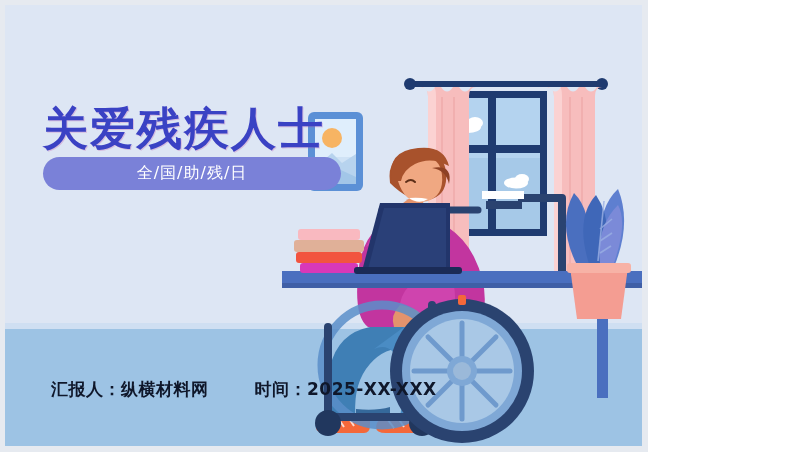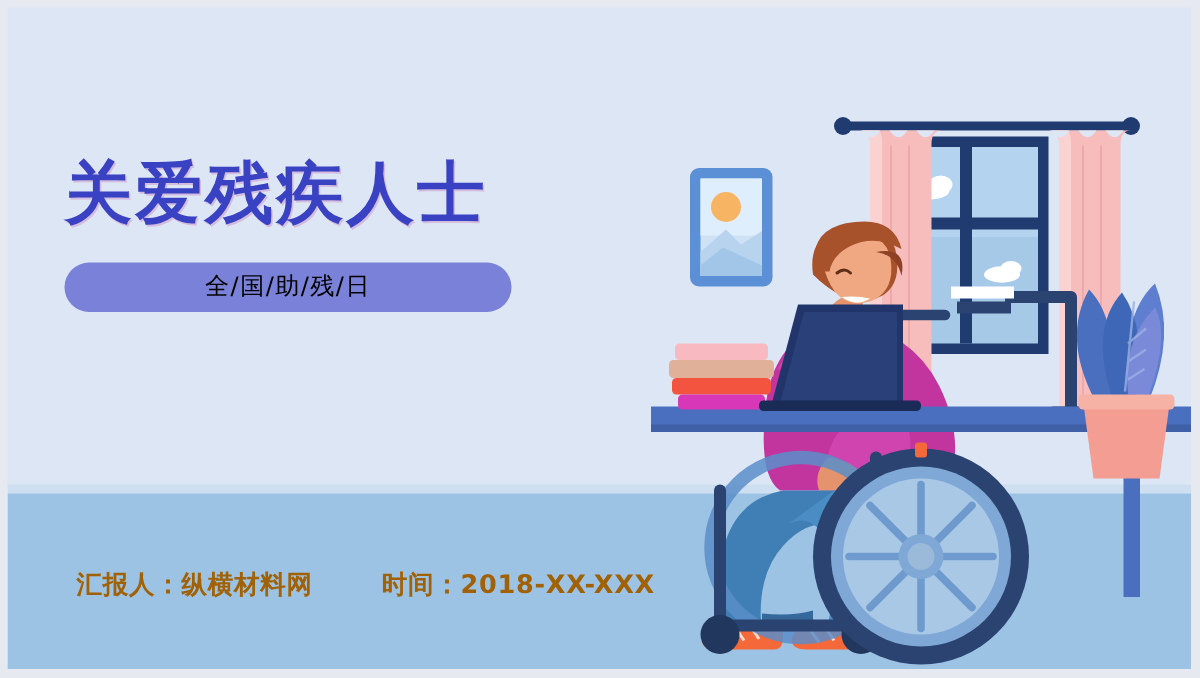--- a/index.html
+++ b/index.html
@@ -7,21 +7,21 @@
     margin: 0;
     padding: 0;
     background: #ffffff;
   }
   body {
     font-family: "Liberation Sans", "DejaVu Sans", sans-serif;
   }
 
   .slide {
     position: relative;
-    width: 800px;
+    width: 648px;
     height: 452px;
     overflow: hidden;
     background: #e6eaf0;
     box-sizing: border-box;
     padding: 5px 6px 6px 5px;
   }
 
   .slide-inner {
     position: relative;
     width: 100%;
@@ -66,43 +66,42 @@
     font-family: "DejaVu Sans", "Liberation Sans", sans-serif;
     font-weight: bold;
     font-size: 45px;
     line-height: 56px;
     letter-spacing: 2px;
     color: #3a42c4;
     white-space: nowrap;
     text-shadow: 1px 1px 0 rgba(190,80,170,0.28);
   }
   .pill {
-    margin-top: 18px;
     width: 298px;
     height: 33px;
     border-radius: 17px;
     background: #7a81d8;
-    color: #000000;
+    color: #ffffff;
     font-size: 16px;
     letter-spacing: 1px;
     display: flex;
     align-items: center;
     justify-content: center;
     font-family: "DejaVu Sans", "Liberation Sans", sans-serif;
   }
 
   
   .footer {
     position: absolute;
     left: 46px;
     top: 373px;
     display: flex;
     align-items: baseline;
     gap: 46px;
-    color: #a16207;
+    color: #0f172a;
     font-size: 17px;
     font-weight: bold;
     letter-spacing: 0.5px;
     font-family: "DejaVu Sans", "Liberation Sans", sans-serif;
   }
 
   
   .illustration {
     position: absolute;
     right: 0;
@@ -305,17 +304,17 @@
       </svg>
     </div>
 
     <div class="headline">
       <div class="title-line">关爱残疾人士</div>
       <div class="pill">全/国/助/残/日</div>
     </div>
 
     <div class="footer">
       <span>汇报人：纵横材料网</span>
-      <span>时间：2018-XX-XXX</span>
+      <span>时间：2025-XX-XXX</span>
     </div>
 
   </div>
 </div>
 
 </body></html>

